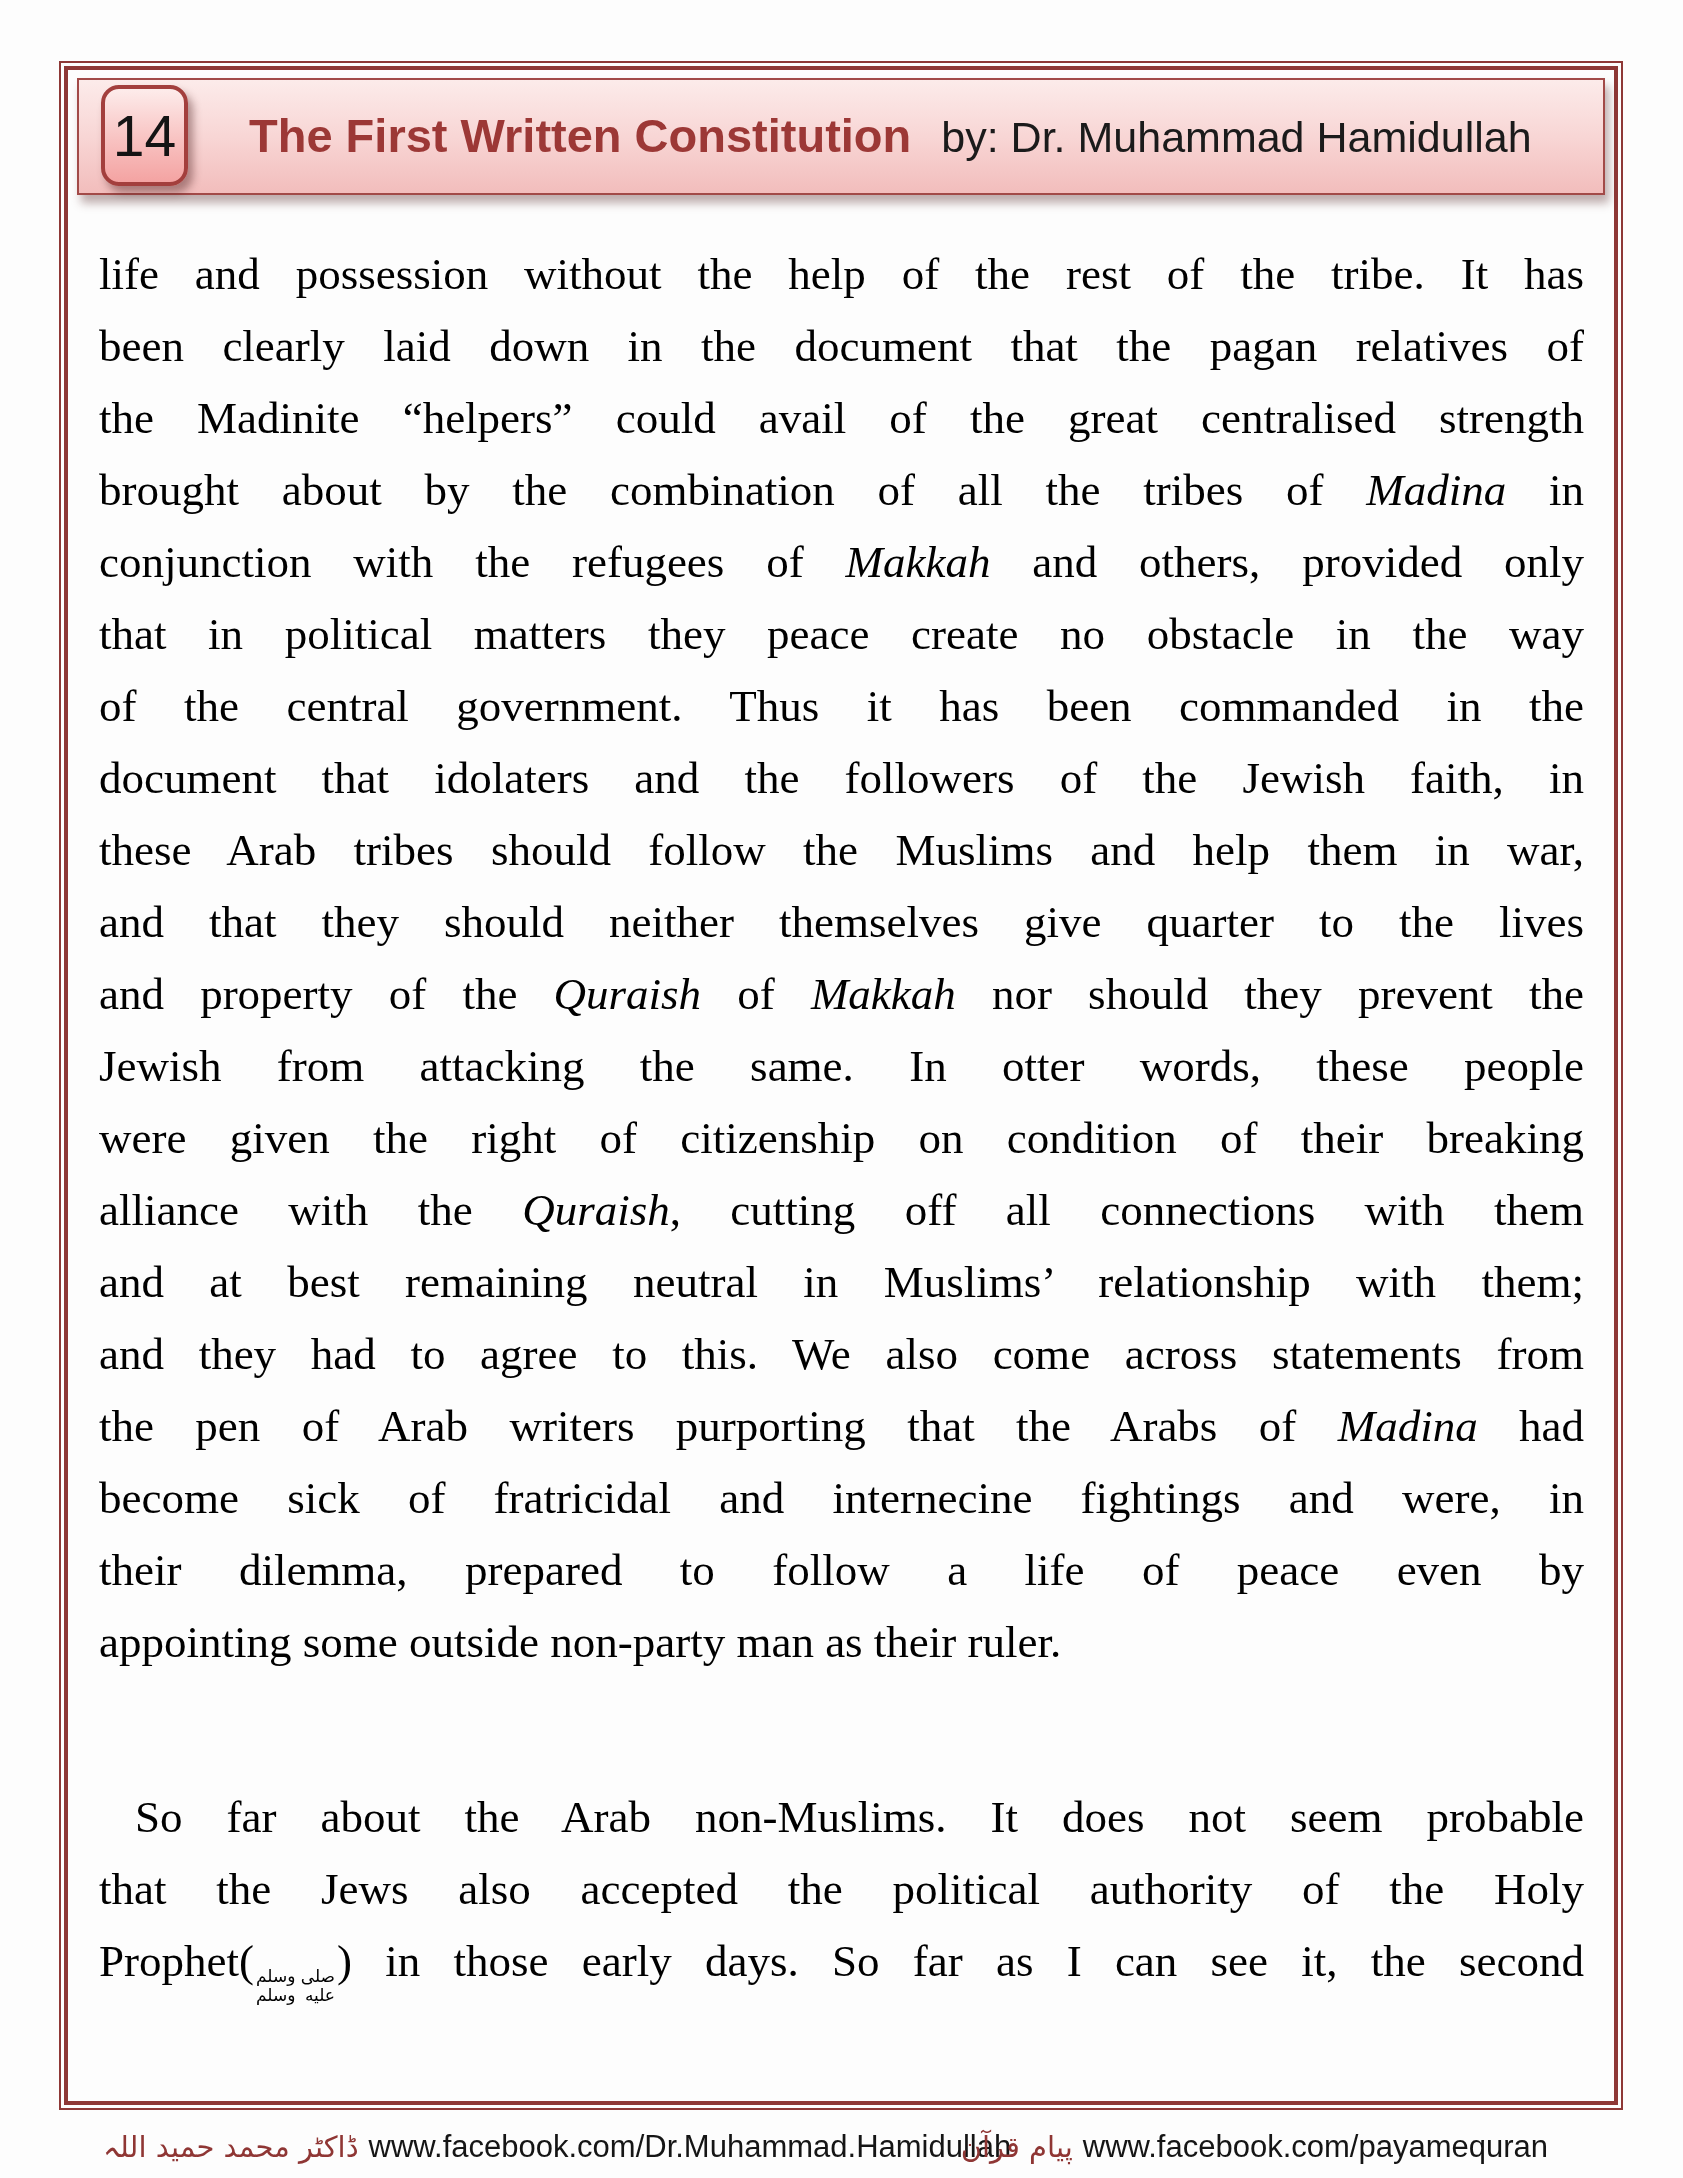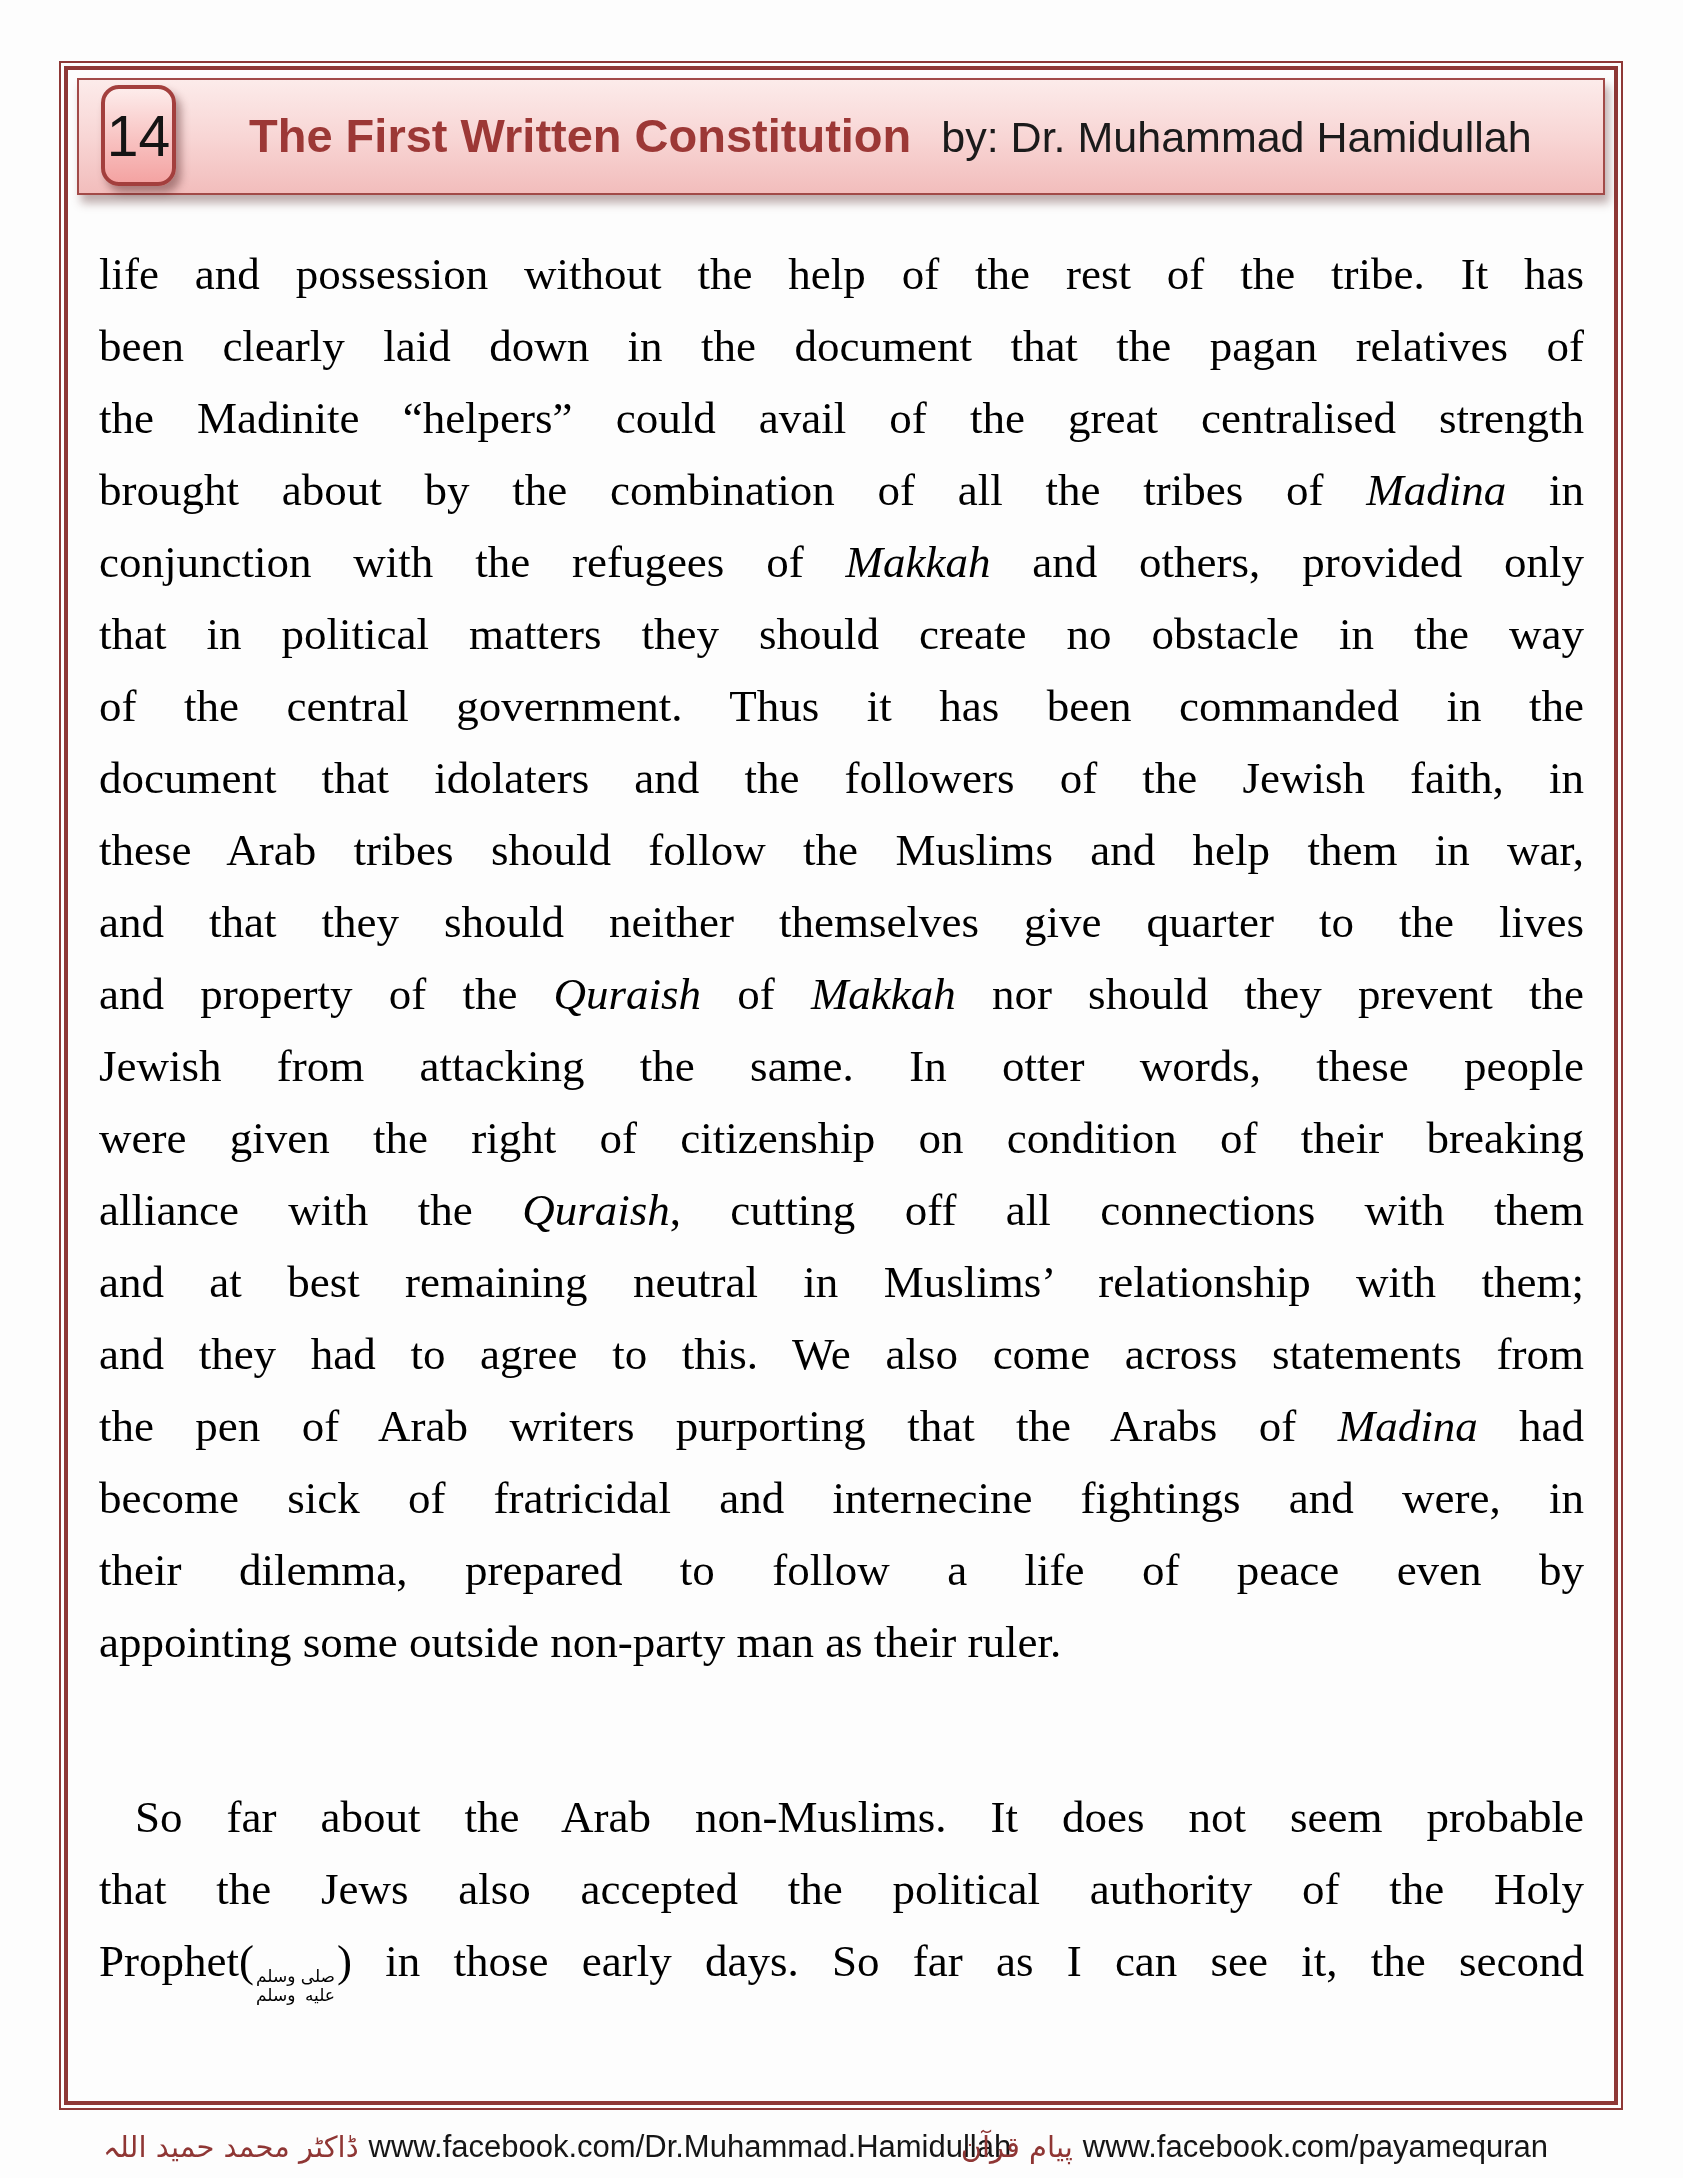--- a/index.html
+++ b/index.html
@@ -19,21 +19,21 @@
   }
   
   .header-band{
     position:absolute;left:9px;right:9px;top:8px;height:117px;
     background:linear-gradient(180deg,#fcebea 0%,#f8d6d5 50%,#f2bdbc 100%);
     border:2px solid #a24a48;
     box-shadow:4px 8px 9px rgba(95,50,50,.40);
     box-sizing:border-box;
   }
   .page-badge{
-    position:absolute;left:22px;top:5px;width:75px;height:101px;
+    position:absolute;left:22px;top:5px;width:87px;height:101px;
     border:4px solid #a33f3d;border-radius:18px;
     background:linear-gradient(180deg,#fdeceb 0%,#f8c2c1 55%,#f4a3a2 100%);
     box-shadow:5px 7px 8px rgba(70,25,25,.42);
     display:flex;align-items:center;justify-content:center;
     font-family:"Liberation Sans",sans-serif;font-size:57px;color:#141414;
     box-sizing:border-box;
   }
   .header-text{
     position:absolute;left:170px;top:0;right:10px;height:111px;
     line-height:111px;white-space:nowrap;
@@ -96,21 +96,21 @@
   </div>
 </div>
 
 <div class="body-text" id="body-text">
     <div class="paragraph">
       <div class="line">life and possession without the help of the rest of the tribe. It has</div>
       <div class="line">been clearly laid down in the document that the pagan relatives of</div>
       <div class="line">the Madinite “helpers” could avail of the great centralised strength</div>
       <div class="line">brought about by the combination of all the tribes of <i>Madina</i> in</div>
       <div class="line">conjunction with the refugees of <i>Makkah</i> and others, provided only</div>
-      <div class="line">that in political matters they should create no obstacle in the way</div>
+      <div class="line">that in political matters they peace create no obstacle in the way</div>
       <div class="line">of the central government. Thus it has been commanded in the</div>
       <div class="line">document that idolaters and the followers of the Jewish faith, in</div>
       <div class="line">these Arab tribes should follow the Muslims and help them in war,</div>
       <div class="line">and that they should neither themselves give quarter to the lives</div>
       <div class="line">and property of the <i>Quraish</i> of <i>Makkah</i> nor should they prevent the</div>
       <div class="line">Jewish from attacking the same. In otter words, these people</div>
       <div class="line">were given the right of citizenship on condition of their breaking</div>
       <div class="line">alliance with the <i>Quraish</i>, cutting off all connections with them</div>
       <div class="line">and at best remaining neutral in Muslims’ relationship with them;</div>
       <div class="line">and they had to agree to this. We also come across statements from</div>

